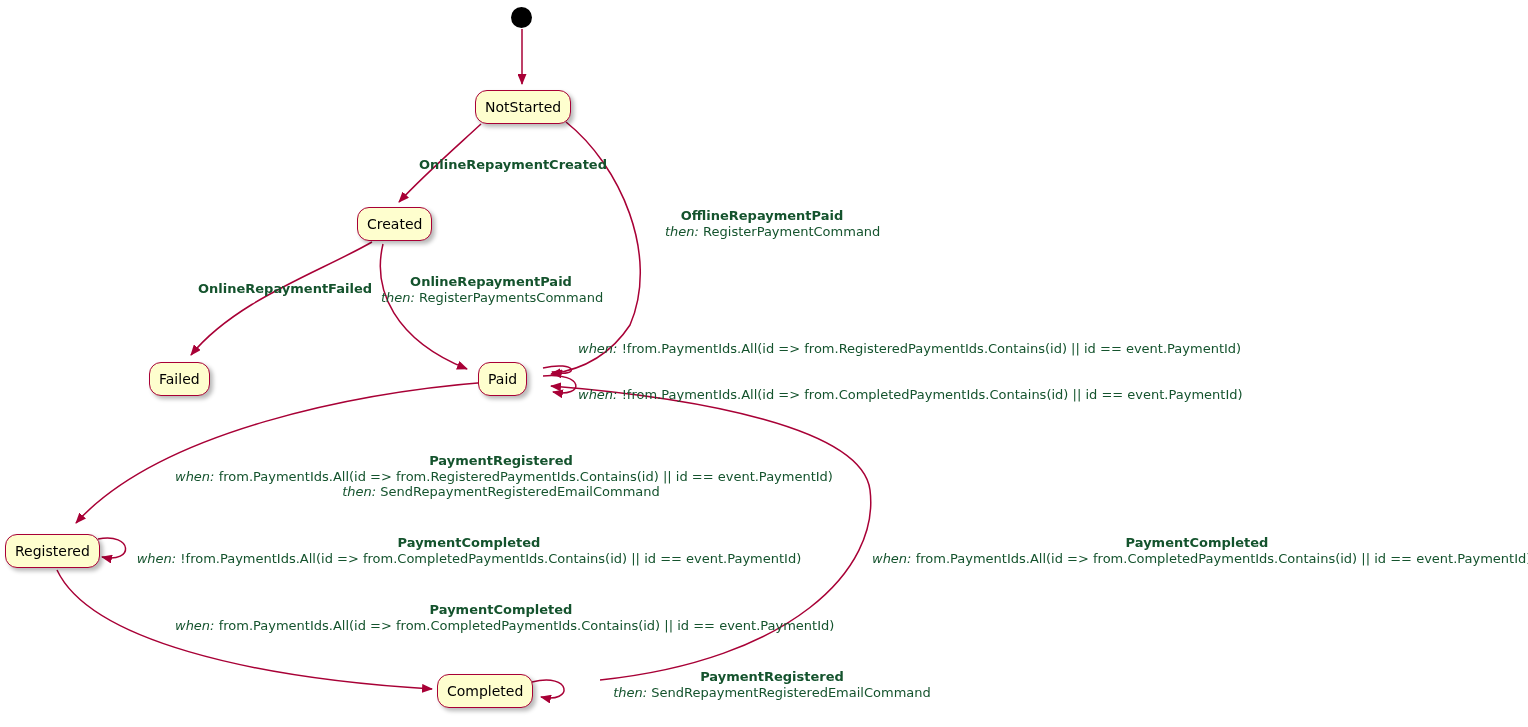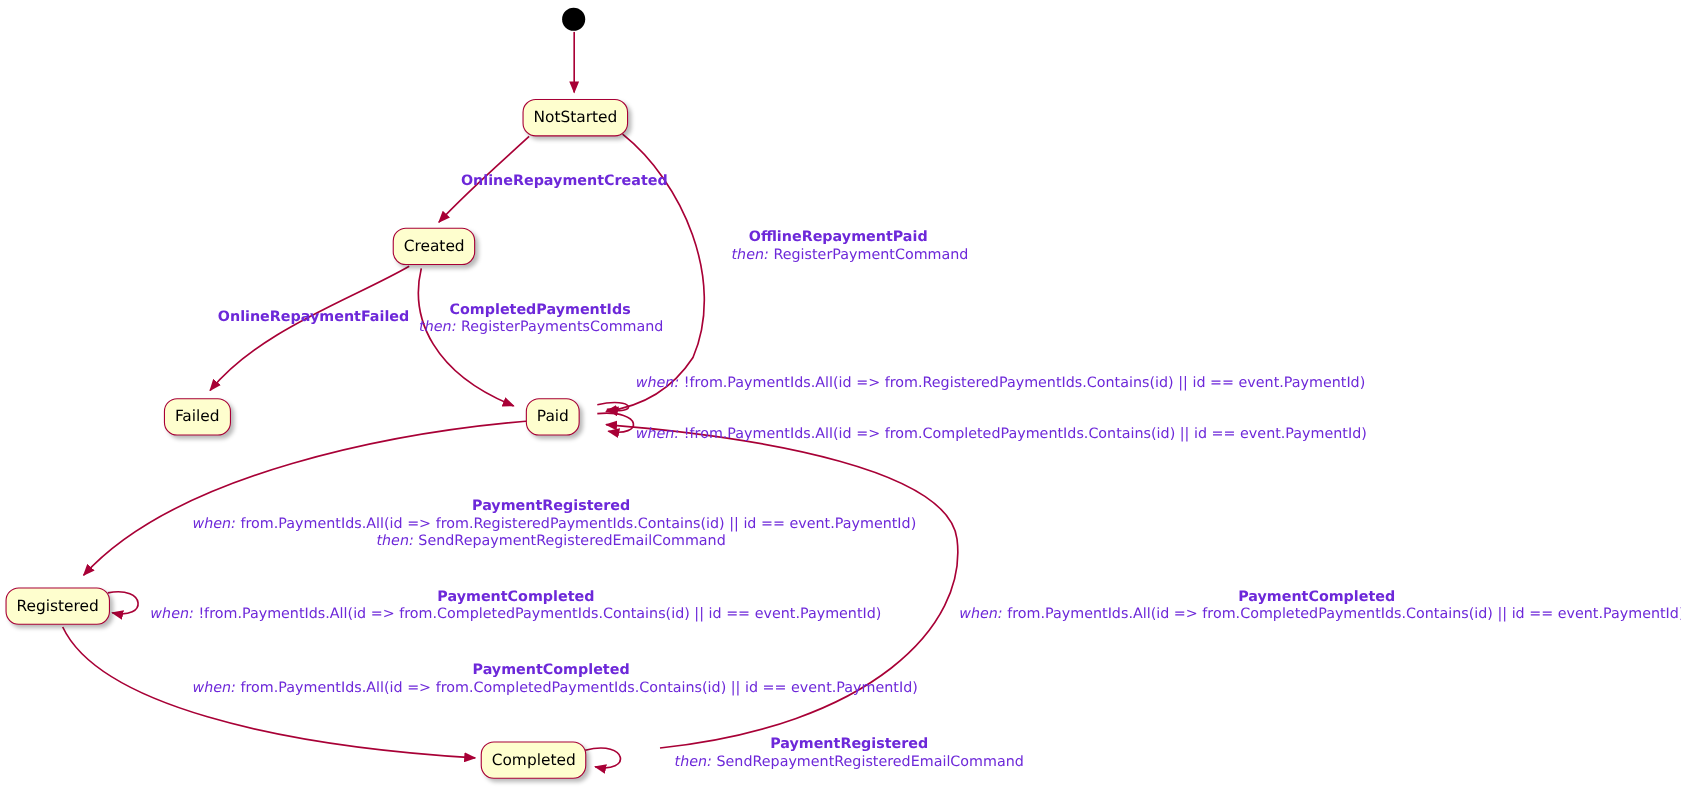--- a/index.html
+++ b/index.html
@@ -46,21 +46,21 @@
   }
   .start-node {
     position: absolute;
     width: 21px;
     height: 21px;
     border-radius: 50%;
     background: #000000;
   }
   .edge-label {
     position: absolute;
-    color: #6d28d9;
+    color: #14532d;
     font-size: 13px;
     line-height: 15.5px;
     white-space: nowrap;
     text-align: center;
   }
   .edge-label .ev {
     font-weight: bold;
   }
   .edge-label .kw {
     font-style: italic;
@@ -136,21 +136,21 @@
 
   <div class="edge-label" style="left:419px; top:157px;">
     <span class="ln"><span class="ev">OnlineRepaymentCreated</span></span>
   </div>
 
   <div class="edge-label" style="left:198px; top:281px;">
     <span class="ln"><span class="ev">OnlineRepaymentFailed</span></span>
   </div>
 
   <div class="edge-label" style="left:381px; top:274px; width:220px;">
-    <span class="ln"><span class="ev">CompletedPaymentIds</span></span>
+    <span class="ln"><span class="ev">OnlineRepaymentPaid</span></span>
     <span class="ln"><span class="kw">then:</span> <span>RegisterPaymentsCommand</span></span>
   </div>
 
   <div class="edge-label" style="left:665px; top:208px; width:194px;">
     <span class="ln"><span class="ev">OfflineRepaymentPaid</span></span>
     <span class="ln"><span class="kw">then:</span> <span>RegisterPaymentCommand</span></span>
   </div>
 
   <div class="edge-label" style="left:578px; top:341px; width:660px;">
     <span class="ln"><span class="kw">when:</span> <span>!from.PaymentIds.All(id =&gt; from.RegisteredPaymentIds.Contains(id) || id == event.PaymentId)</span></span>

